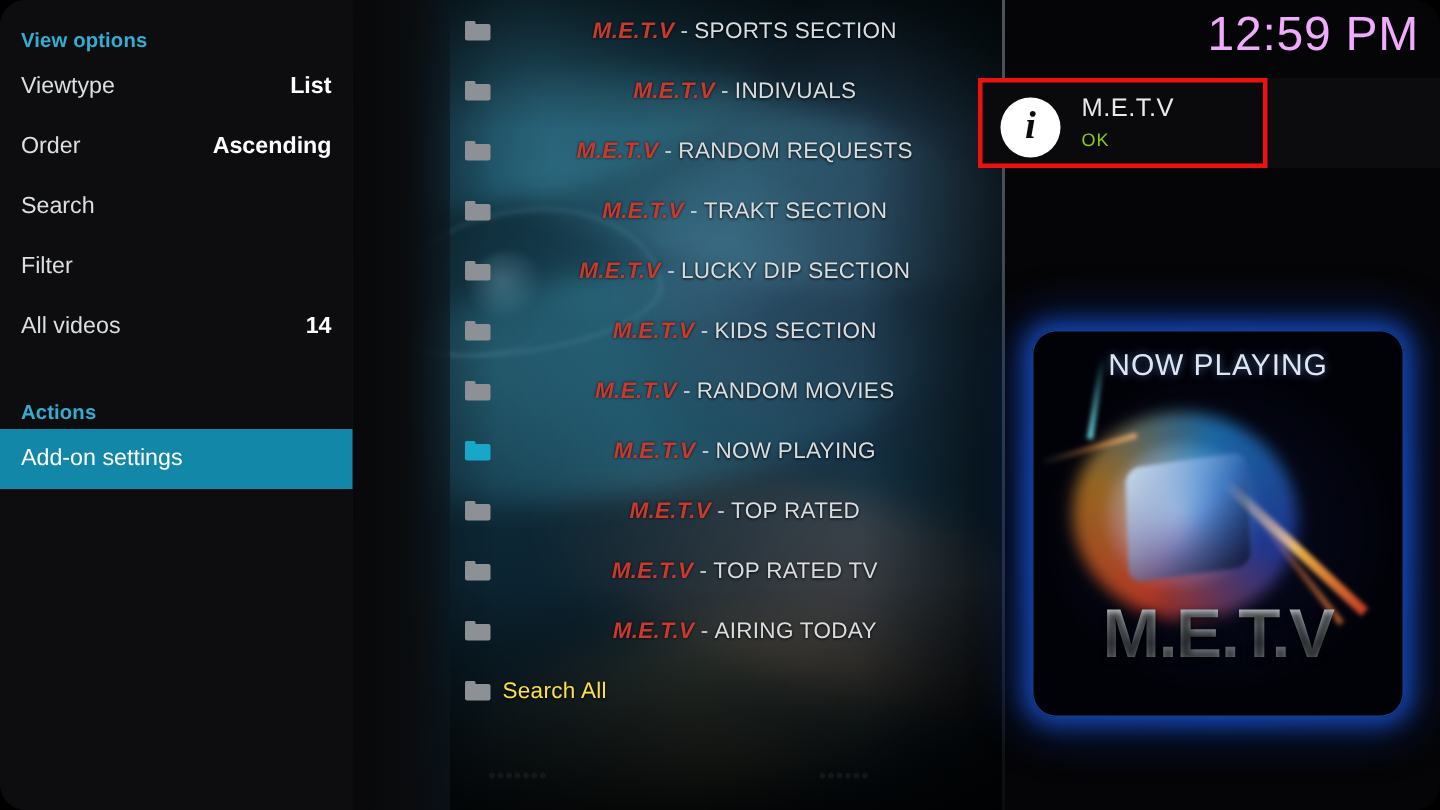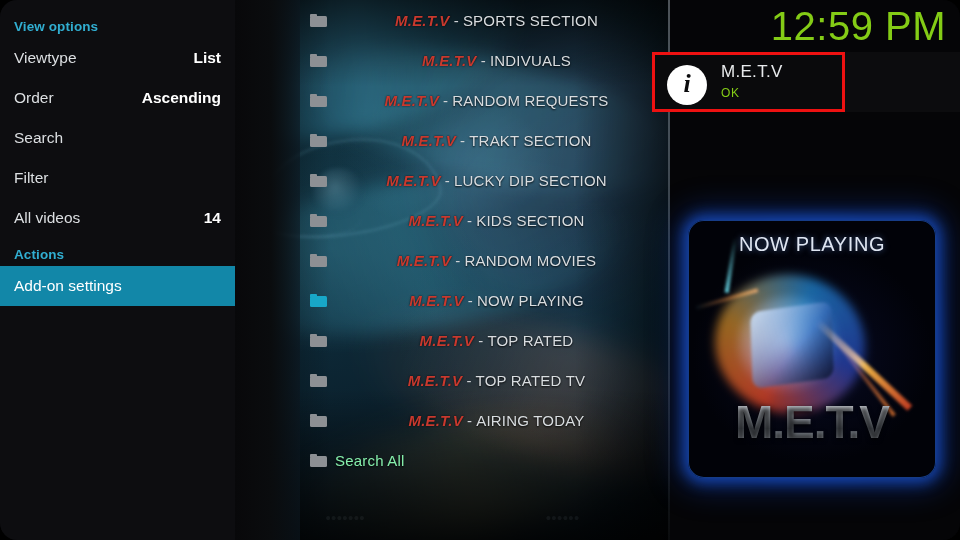--- a/index.html
+++ b/index.html
@@ -74,21 +74,21 @@
   
   .sidebar{
     position:absolute; left:0; top:0; width:235px; height:540px;
     background:#0d0d10; z-index:10;
   }
   .group-head{
     color:#31aed1; font-size:13.5px; font-weight:bold;
     padding:0 14px; height:22px; line-height:22px; letter-spacing:.1px;
   }
   #view-options-head{ margin-top:16px; }
-  #actions-head{ margin-top:6px; }
+  #actions-head{ margin-top:26px; }
   .menu-row{
     position:relative; height:40px; display:flex; align-items:center;
     padding:0 14px; color:#d6d9dc; font-size:15.5px;
   }
   .menu-row .lbl{ flex:0 0 auto; font-weight:normal; color:#dcdfe2;text-align:center; }
   .menu-row .val{ margin-left:auto; font-weight:bold; color:#ffffff; font-size:15.5px; }
   .menu-row.selected{ background:#1287a8; }
   .menu-row.selected .lbl{ color:#ffffff; }
 
   
@@ -119,21 +119,21 @@
   }
   .row-text .sep{ color:#cfd3d6; }
   .row-text .name{
     color:#d9dde0; letter-spacing:.2px;
     text-shadow:0 1px 2px rgba(0,0,0,.9);
   }
   
   .list-row.plain .row-text{
     text-align:left; padding-left:100px; color:#c9ccd0;
   }
-  .list-row.plain .row-text .name{ color:#86efac; }
+  .list-row.plain .row-text .name{ color:#fde047; }
 
   
   .bottom-path{
     position:absolute; left:235px; bottom:6px; width:435px; height:34px;
     display:flex; align-items:center; justify-content:space-around;
     font-size:15px; color:rgba(150,160,170,.085);
     letter-spacing:.4px; z-index:6; pointer-events:none;
   }
 
   
@@ -141,21 +141,21 @@
     position:absolute; left:670px; top:0; width:290px; height:540px;
     background:#050507; z-index:8;
   }
   .divider{
     position:absolute; left:668px; top:0; width:1.5px; height:540px;
     background:linear-gradient(180deg,rgba(180,190,200,.42) 0%,rgba(140,150,160,.30) 55%,rgba(70,78,86,.14) 100%);
     z-index:9;
   }
   .clock{
     position:absolute; right:14px; top:4px;
-    font-size:40px; color:#84cc16; letter-spacing:.5px;
+    font-size:32px; color:#f0abfc; letter-spacing:.5px;
     font-weight:normal; z-index:9;
   }
 
   
   .notif-panel{
     position:absolute; left:660px; top:52px; width:300px; height:60px;
     background:#0c0c0e; z-index:11;
   }
   .notif-box{
     position:absolute; left:652px; top:52px; width:193px; height:60px;

